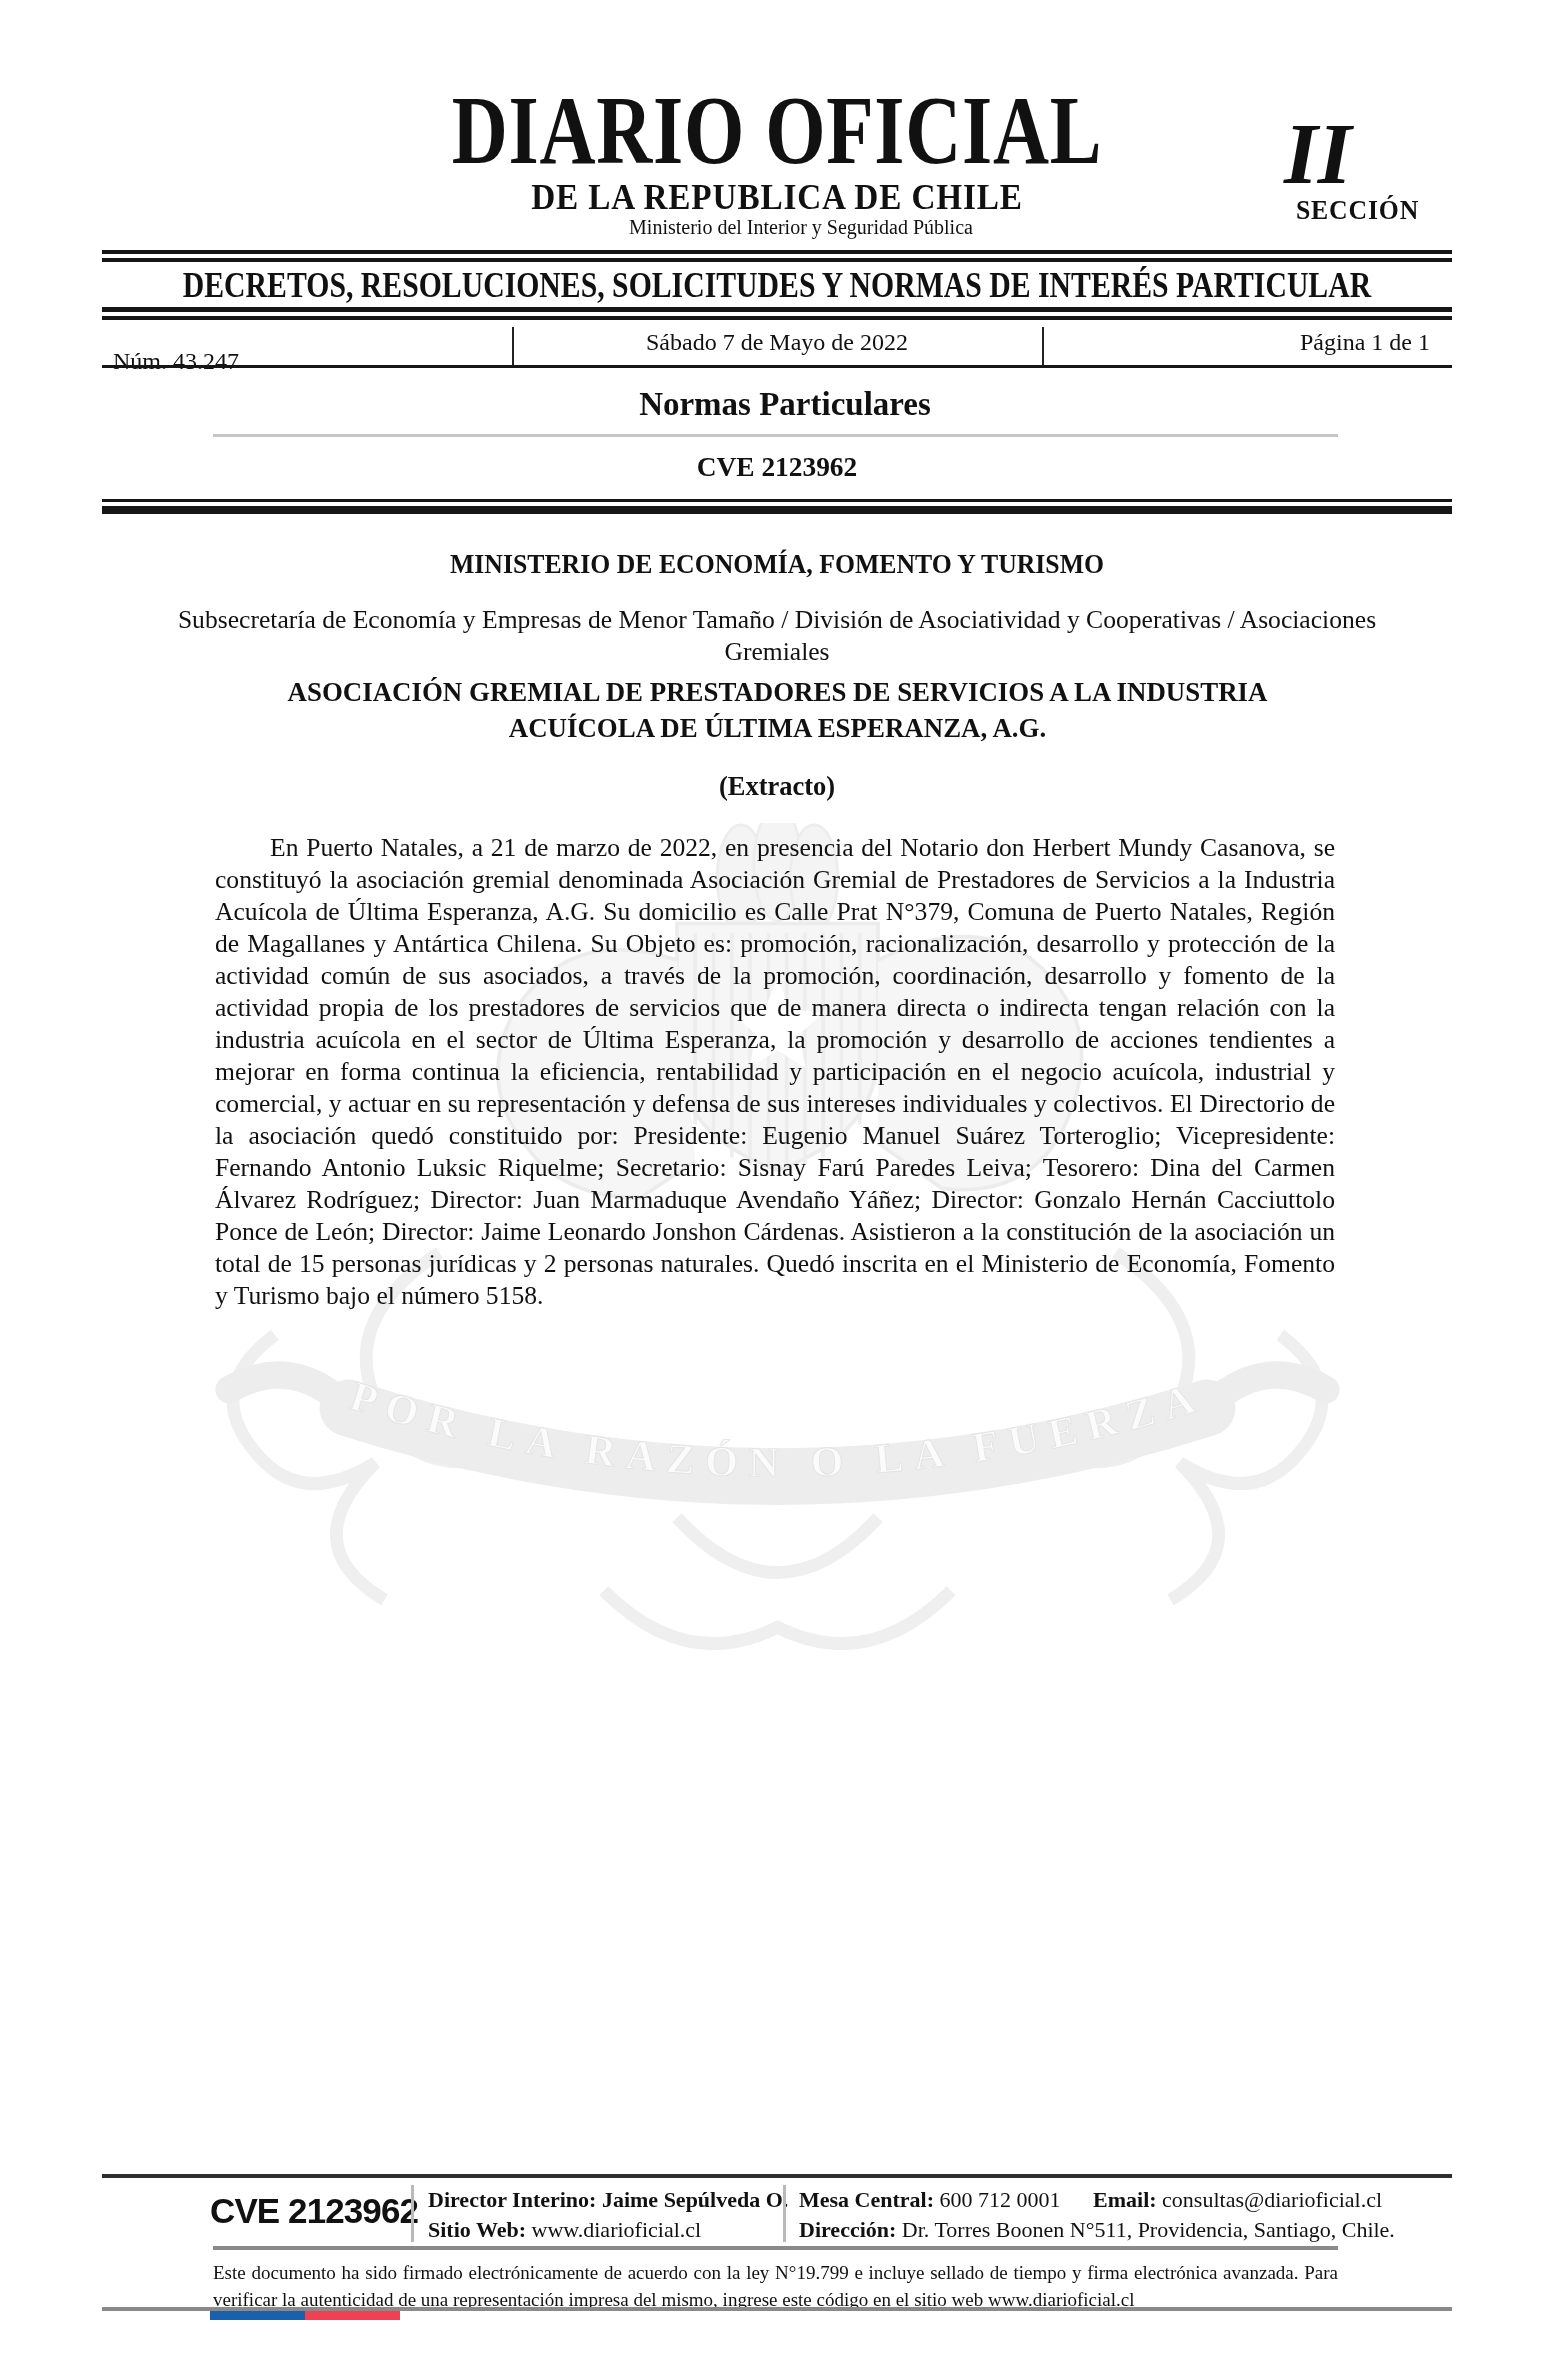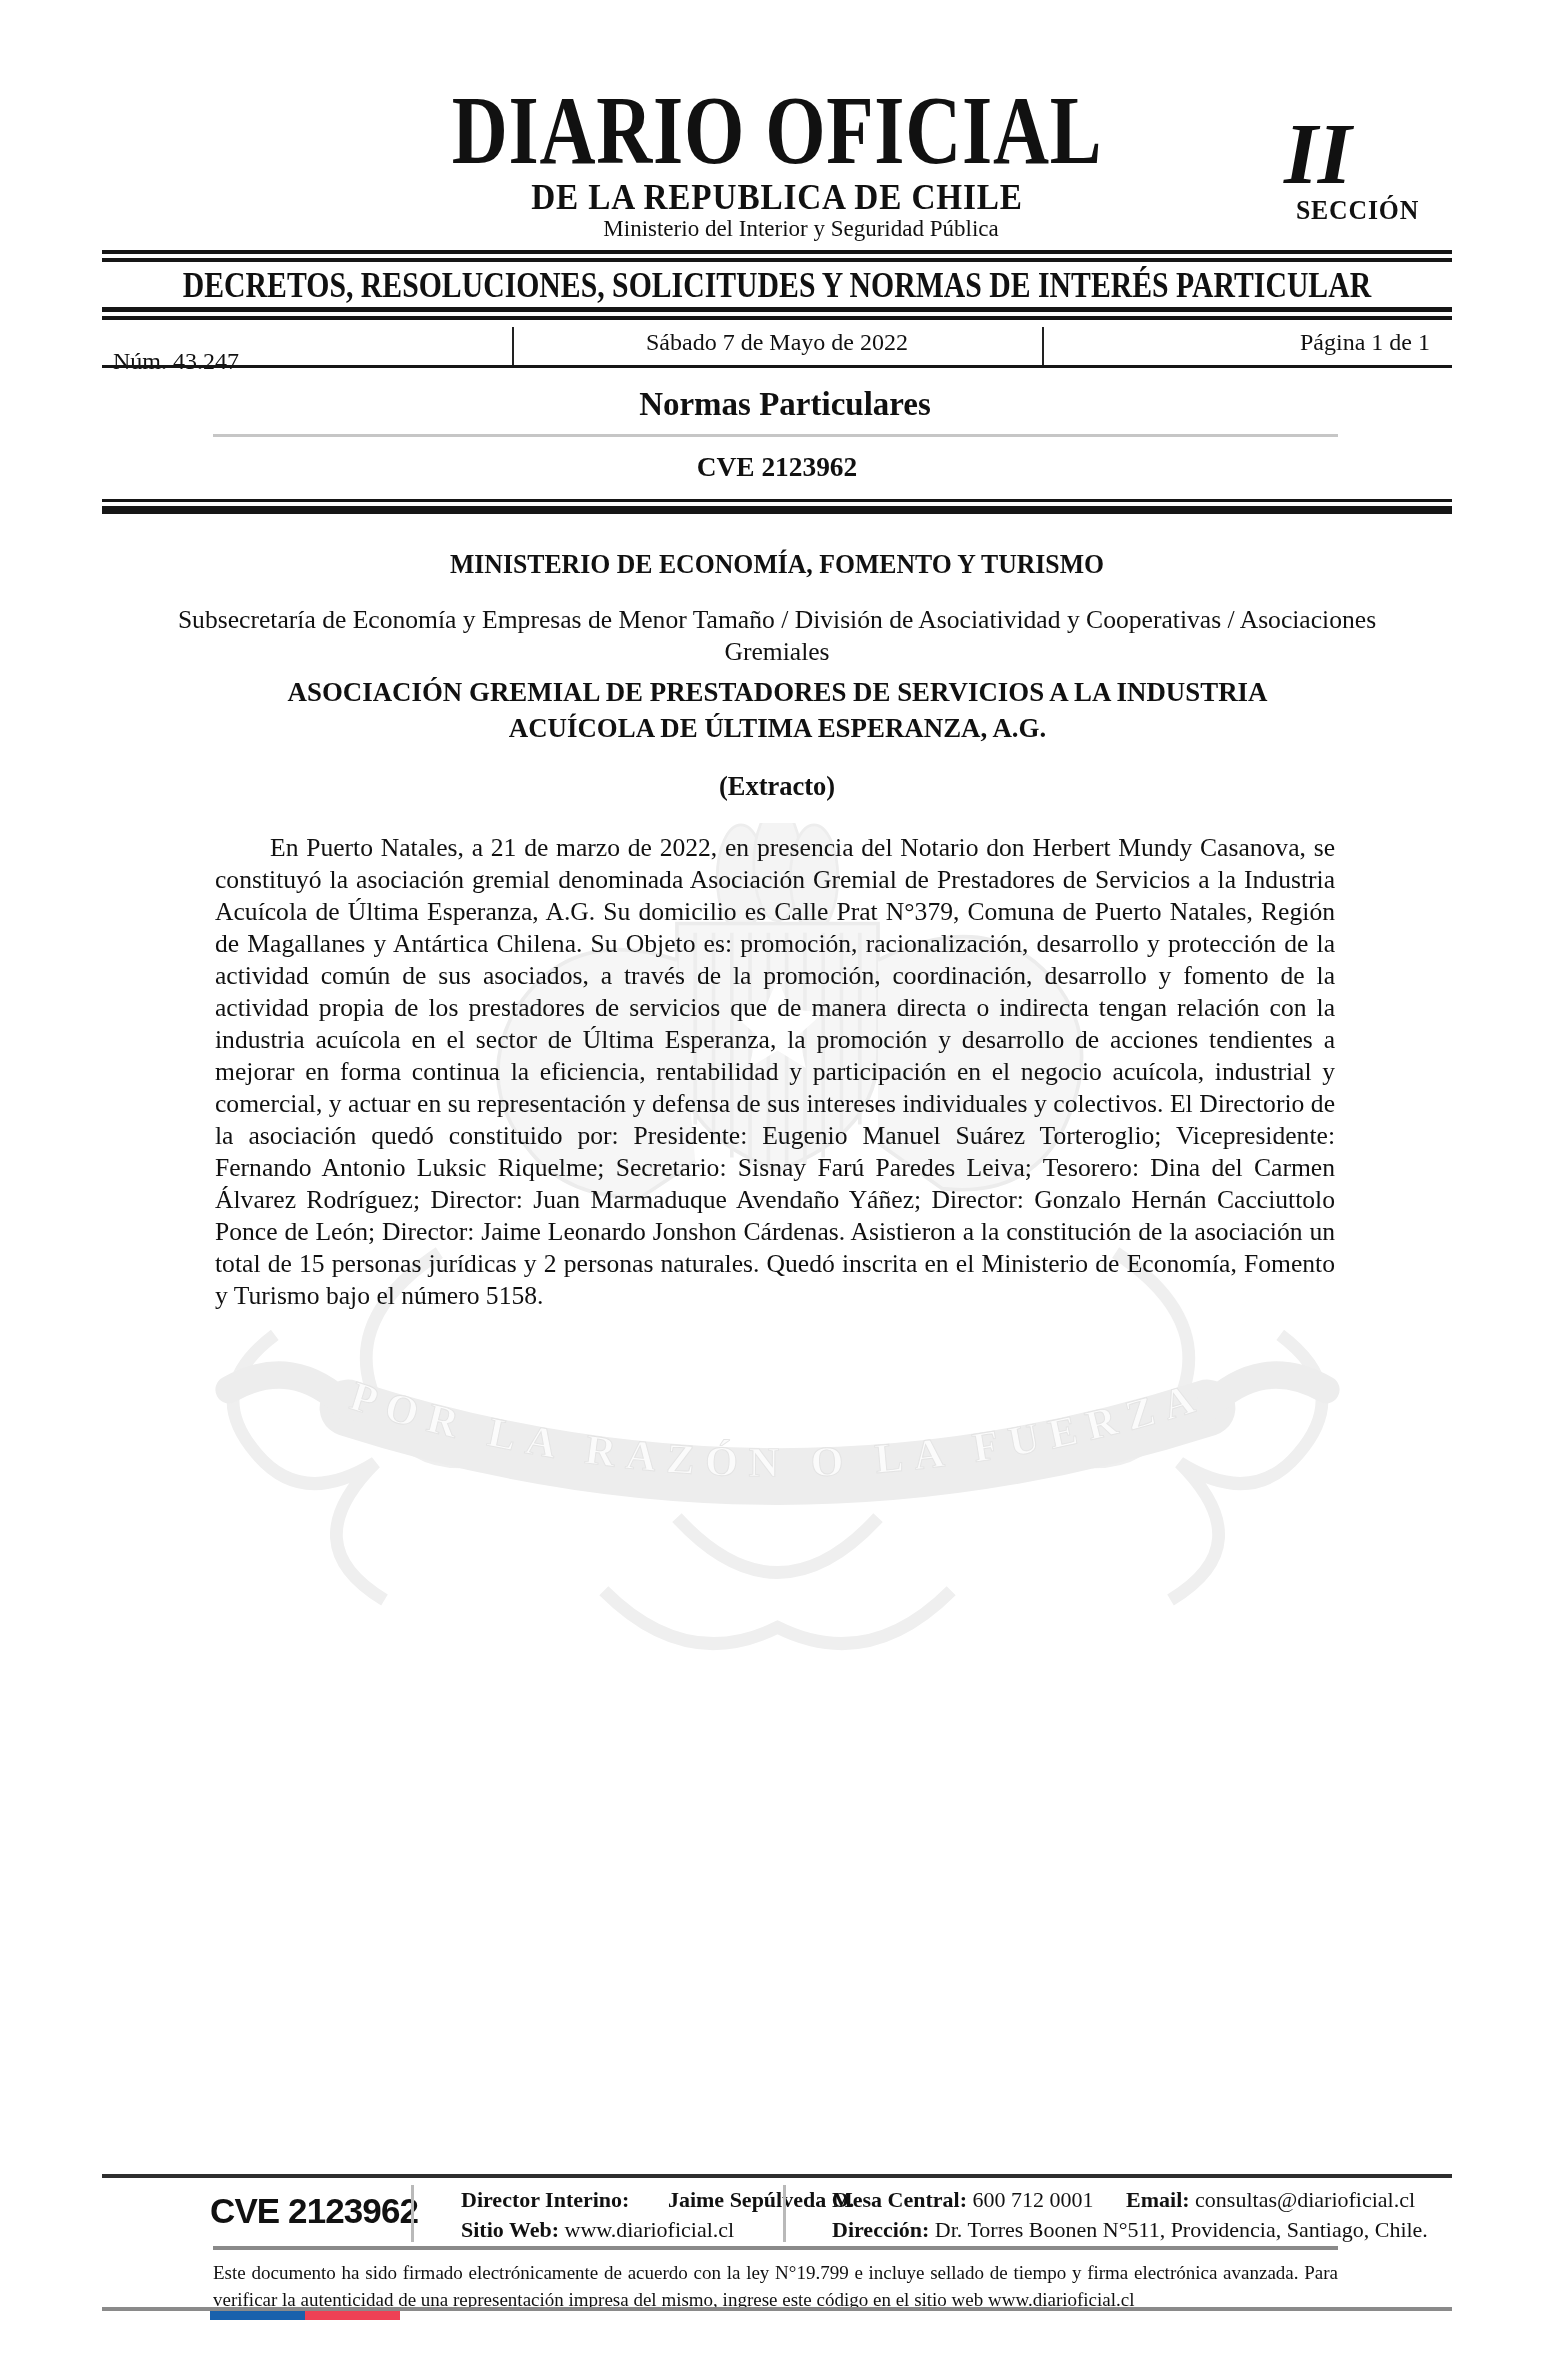--- a/index.html
+++ b/index.html
@@ -16,21 +16,21 @@
   .ctr{left:0;right:0;text-align:center;}
   .rule{position:absolute;background:#161616;}
   .grayrule{position:absolute;background:#8a8a8a;}
   .lightrule{position:absolute;background:#c6c6c6;}
 
   
   .mast-title{top:82px;font-size:97px;line-height:1;font-weight:bold;
     transform:scaleX(0.8);transform-origin:50% 50%;letter-spacing:0.9px;white-space:nowrap;}
   .mast-sub{top:180px;font-size:35px;line-height:1;font-weight:bold;
     transform:scaleX(0.95);transform-origin:50% 50%;letter-spacing:0.9px;}
-  .mast-min{top:217px;font-size:23px;line-height:1;margin-left:48px;}
+  .mast-min{top:217px;font-size:20px;line-height:1;margin-left:48px;}
   .sec-roman{top:110px;left:1284px;width:146px;text-align:left;
     font-size:87px;line-height:1;font-weight:bold;font-style:italic;}
   .sec-word{top:196px;left:1266px;width:183px;text-align:center;
     font-size:28px;line-height:1;font-weight:bold;letter-spacing:0.9px;
     transform:scaleX(0.92);transform-origin:50% 50%;}
 
   
   .band-heading{top:268px;font-size:35px;line-height:1;font-weight:bold;
     transform:scaleX(0.85);transform-origin:50% 50%;white-space:nowrap;}
   .issue-row-item{top:330px;font-size:24px;line-height:1;}
@@ -52,21 +52,21 @@
     font-size:25.6px;line-height:32px;text-align:justify;text-indent:55px;}
 
   
   .watermark{top:823px;left:165px;width:1225px;height:914px;pointer-events:none;}
 
   
   .f-cve{top:2193px;left:210px;font-family:"Liberation Sans","DejaVu Sans",sans-serif;
     font-size:35px;line-height:1;font-weight:bold;letter-spacing:-0.9px;}
   .f-divider{position:absolute;top:2185px;width:2.7px;height:57px;background:#b9b9b9;}
   .f-col{position:absolute;font-size:22px;line-height:30px;white-space:nowrap;}
-  .f-col .b{font-weight:bold;margin-left:33px;}
+  .f-col .b{font-weight:bold;}
   .f-legal{top:2259px;left:213px;width:1125px;font-size:19px;line-height:27.4px;text-align:justify;}
   .flag-seg{position:absolute;top:2311px;height:9.1px;}
 </style>
 </head>
 <body>
 
 <div class="page">
 
   <svg class="abs watermark" viewBox="0 0 1340 1000" xmlns="http://www.w3.org/2000/svg">
 

